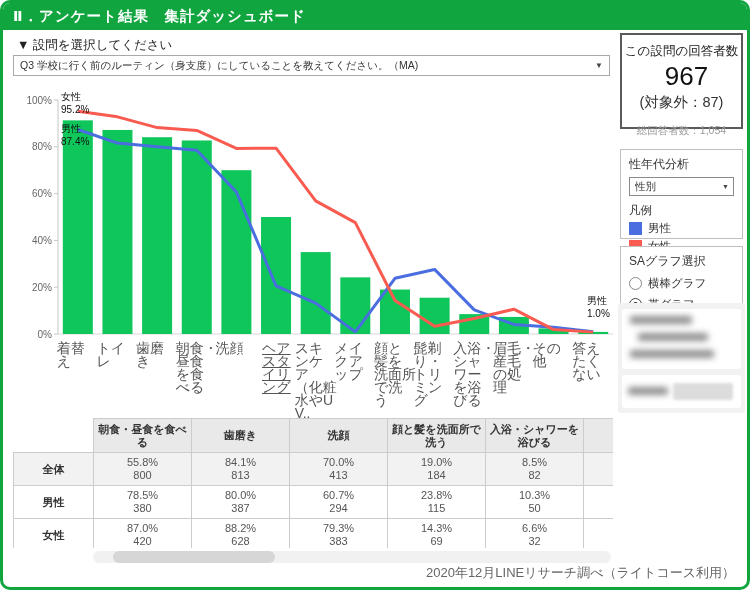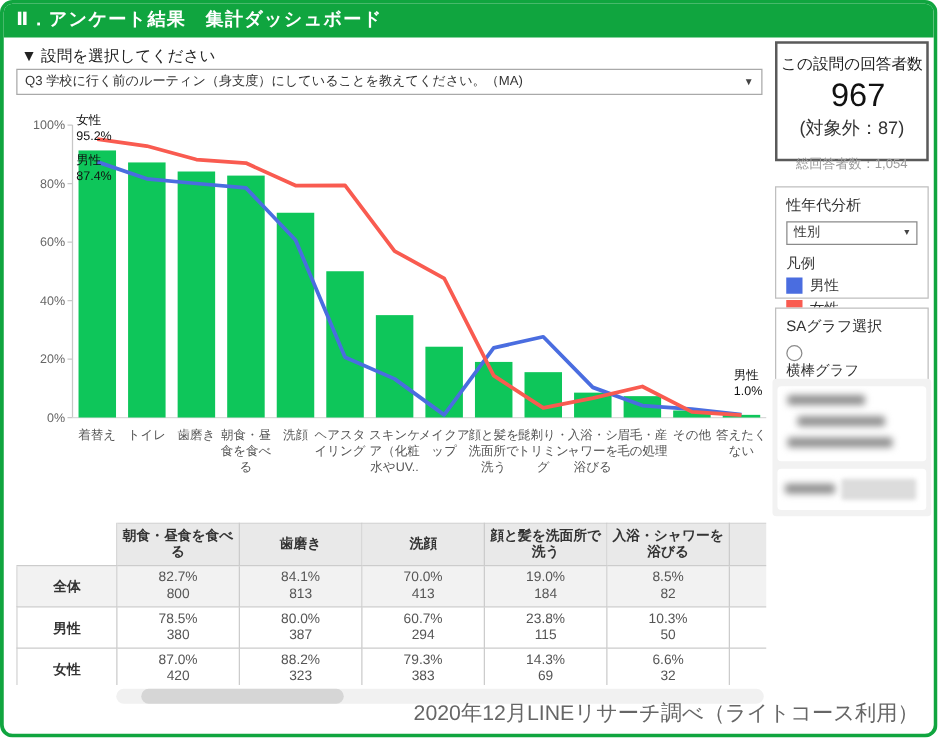--- a/index.html
+++ b/index.html
@@ -11,41 +11,41 @@
   .header .title{margin:0;padding-left:10px;font-size:14.5px;font-weight:bold;color:#fff;line-height:27px;letter-spacing:1px;}
   
   .q-label{position:absolute;top:34px;left:14px;font-size:12.5px;color:#222;text-align:right;}
   .q-select{position:absolute;top:52px;left:10px;width:597px;height:21px;box-sizing:border-box;
             background:#fff;border:1px solid #a9a9a9;font-size:10.5px;color:#333;line-height:19px;
             padding:0 20px 0 6px;white-space:nowrap;overflow:hidden;cursor:pointer;}
   .q-select .caret{position:absolute;right:6px;top:0;font-size:8px;color:#444;line-height:19px;}
   
   .chart{position:absolute;left:22px;top:85px;width:592px;height:310px;}
   .chart svg{position:absolute;left:0;top:0;}
-  .cat-label{position:absolute;width:42px;text-align:center;font-size:10px;line-height:13px;color:#555;word-break:break-all;}
+  .cat-label{position:absolute;width:42px;font-size:14px;line-height:13px;color:#555;word-break:break-all;}
   .annot{position:absolute;font-size:10px;line-height:13px;color:#111;white-space:nowrap;}
   
   .resp-box{position:absolute;left:617px;top:30px;width:123px;height:96px;box-sizing:border-box;
             border:2px solid #5a5a5a;background:#fff;text-align:center;padding-top:8px;}
   .resp-title{font-size:12.5px;color:#222;}
   .resp-count{font-size:26px;color:#111;margin-top:1px;padding-left:10px;}
   .resp-excl{font-size:14.5px;color:#333;margin-top:1px;}
   .resp-total{font-size:10.5px;color:#999;margin-top:12px;}
   .side-box{position:absolute;left:617px;width:123px;box-sizing:border-box;border:1px solid #bfbfbf;background:#fff;padding:6px 8px;}
   .demo-box{top:146px;height:90px;}
   .sa-box{top:243px;height:62px;}
   .side-title{font-size:12px;color:#333;}
   .mini-select{position:relative;margin-top:4px;height:19px;box-sizing:border-box;border:1px solid #8a8a8a;background:#fff;
                font-size:10.5px;color:#333;line-height:17px;padding:0 14px 0 5px;cursor:pointer;}
   .mini-select .caret{position:absolute;right:4px;top:0;font-size:7px;color:#444;line-height:17px;}
   .legend-label{font-size:11.5px;color:#333;margin-top:7px;}
   .legend-item{display:flex;align-items:center;margin-top:3px;}
   .swatch{width:13px;height:13px;margin-right:6px;flex:none;}
   .legend-item .lbl{font-size:11.5px;color:#333;}
-  .radio-row{display:flex;margin-top:6px;cursor:pointer;flex-direction:column;}
+  .radio-row{display:flex;align-items:center;margin-top:6px;cursor:pointer;}
   .radio{width:13px;height:13px;box-sizing:border-box;border:1px solid #8a8a8a;border-radius:50%;margin-right:6px;position:relative;background:#fff;flex:none;}
   .radio.checked{border-color:#444;}
   .radio.checked::after{content:"";position:absolute;left:3px;top:3px;width:5px;height:5px;border-radius:50%;background:#333;}
   .radio-row .lbl{font-size:11.5px;color:#333;}
   
   .blur-panel{position:absolute;left:615px;top:300px;width:127px;height:110px;background:#f2f2f2;border-radius:3px;}
   .blur-card{position:absolute;left:4px;right:4px;background:#fff;border-radius:3px;overflow:hidden;}
   .bc1{top:6px;height:60px;}
   .bc2{top:72px;height:33px;}
   .blur-bar{position:absolute;height:8px;border-radius:2px;background:#8f8f8f;filter:blur(3px);}
@@ -56,21 +56,21 @@
   .results th,.results td{border:1px solid #ccc;padding:1px 2px;text-align:center;overflow:hidden;}
   .results thead th{height:31px;background:#e9e9e9;font-size:11px;font-weight:600;color:#333;line-height:13px;}
   .results thead th.corner{background:#fff;border-top-color:#fff;border-left-color:#fff;}
   .results tbody th{font-size:11px;font-weight:600;color:#333;background:#fff;}
   .results tbody td{font-size:11px;color:#555;line-height:13.5px;height:30px;}
   .results tbody tr:first-child th,.results tbody tr:first-child td{background:#f2f2f2;}
   
   .h-scroll{position:absolute;left:90px;top:548px;width:518px;height:12px;background:#f1f1f1;border-radius:6px;}
   .h-thumb{position:absolute;left:20px;top:0;width:162px;height:12px;background:#d6d6d6;border-radius:6px;cursor:pointer;}
   
-  .footnote{position:absolute;right:12px;bottom:5px;font-size:17px;color:#666;margin-top:24px;}
+  .footnote{position:absolute;right:12px;bottom:5px;font-size:13px;color:#666;margin-top:24px;}
 </style>
 </head>
 <body>
 
 <div class="page">
 
   <div class="header">
     <h1 class="title">Ⅱ．アンケート結果　集計ダッシュボード</h1>
   </div>
 
@@ -113,21 +113,21 @@
         <rect x="553.1785714285714" y="243.894" width="30" height="2.1059999999999945" fill="#0ec65a"></rect>
         <polyline points="52.82142857142857,41.48399999999998 92.46428571428572,55.05600000000001 132.10714285714286,58.80000000000001 171.75,62.31 211.39285714285717,103.96199999999999 251.0357142857143,197.796 290.67857142857144,215.112 330.3214285714286,243.894 369.9642857142857,190.308 409.6071428571429,181.416 449.25000000000006,221.898 488.89285714285717,236.406 528.5357142857143,239.214 568.1785714285714,243.66" fill="none" stroke="#4a6de0" stroke-width="3" stroke-linejoin="round"></polyline>
         <polyline points="52.82142857142857,23.232 92.46428571428572,28.847999999999985 132.10714285714286,39.611999999999995 171.75,42.41999999999999 211.39285714285717,60.43799999999999 251.0357142857143,60.20399999999998 290.67857142857144,112.85399999999998 330.3214285714286,134.61599999999999 369.9642857142857,212.538 409.6071428571429,238.278 449.25000000000006,230.556 488.89285714285717,221.196 528.5357142857143,241.554 568.1785714285714,244.128" fill="none" stroke="#f95b50" stroke-width="3" stroke-linejoin="round"></polyline>
       </svg>
     <div id="cat-labels">
         <div class="cat-label" style="left: 31.8214px; top: 254px;">着替え</div>
         <div class="cat-label" style="left: 71.4643px; top: 254px;">トイレ</div>
         <div class="cat-label" style="left: 111.107px; top: 254px;">歯磨き</div>
         <div class="cat-label" style="left: 150.75px; top: 254px;">朝食・昼食を食べる</div>
         <div class="cat-label" style="left: 190.393px; top: 254px;">洗顔</div>
-        <div class="cat-label" style="left: 226px; top: 254px;">ヘアスタイリング</div>
+        <div class="cat-label" style="left: 237px; top: 254px; text-decoration: underline;">ヘアスタイリング</div>
         <div class="cat-label" style="left: 269.679px; top: 254px;">スキンケア（化粧水やUV..</div>
         <div class="cat-label" style="left: 309.321px; top: 254px;">メイクアップ</div>
         <div class="cat-label" style="left: 348.964px; top: 254px;">顔と髪を洗面所で洗う</div>
         <div class="cat-label" style="left: 388.607px; top: 254px;">髭剃り・トリミング</div>
         <div class="cat-label" style="left: 428.25px; top: 254px;">入浴・シャワーを浴びる</div>
         <div class="cat-label" style="left: 467.893px; top: 254px;">眉毛・産毛の処理</div>
         <div class="cat-label" style="left: 507.536px; top: 254px;">その他</div>
         <div class="cat-label" style="left: 547.179px; top: 254px;">答えたくない</div>
       </div>
     <div id="annotations">
@@ -217,21 +217,21 @@
             <th>洗顔</th>
             <th>顔と髪を洗面所で洗う</th>
             <th>入浴・シャワーを浴びる</th>
             <th>髭剃</th>
           </tr>
         </thead>
       <tbody id="table-body">
           <tr>
             <th>全体</th>
             <td>
-              <div>82.7%</div>
+              <div>55.8%</div>
               <div>800</div>
             </td>
             <td>
               <div>84.1%</div>
               <div>813</div>
             </td>
             <td>
               <div>70.0%</div>
               <div>413</div>
             </td>
@@ -276,21 +276,21 @@
             </td>
           </tr>
           <tr>
             <th>女性</th>
             <td>
               <div>87.0%</div>
               <div>420</div>
             </td>
             <td>
               <div>88.2%</div>
-              <div>323</div>
+              <div>628</div>
             </td>
             <td>
               <div>79.3%</div>
               <div>383</div>
             </td>
             <td>
               <div>14.3%</div>
               <div>69</div>
             </td>
             <td>

